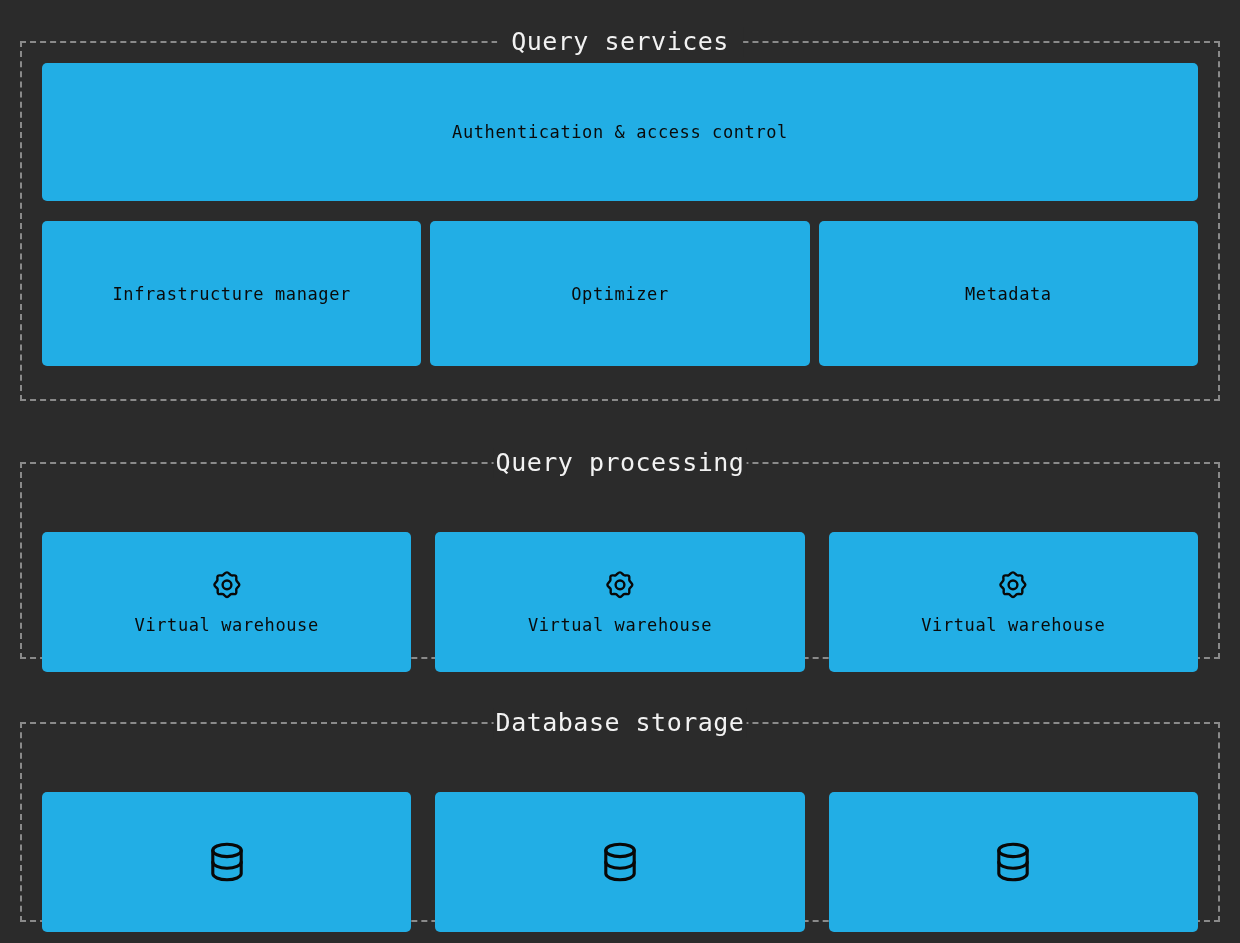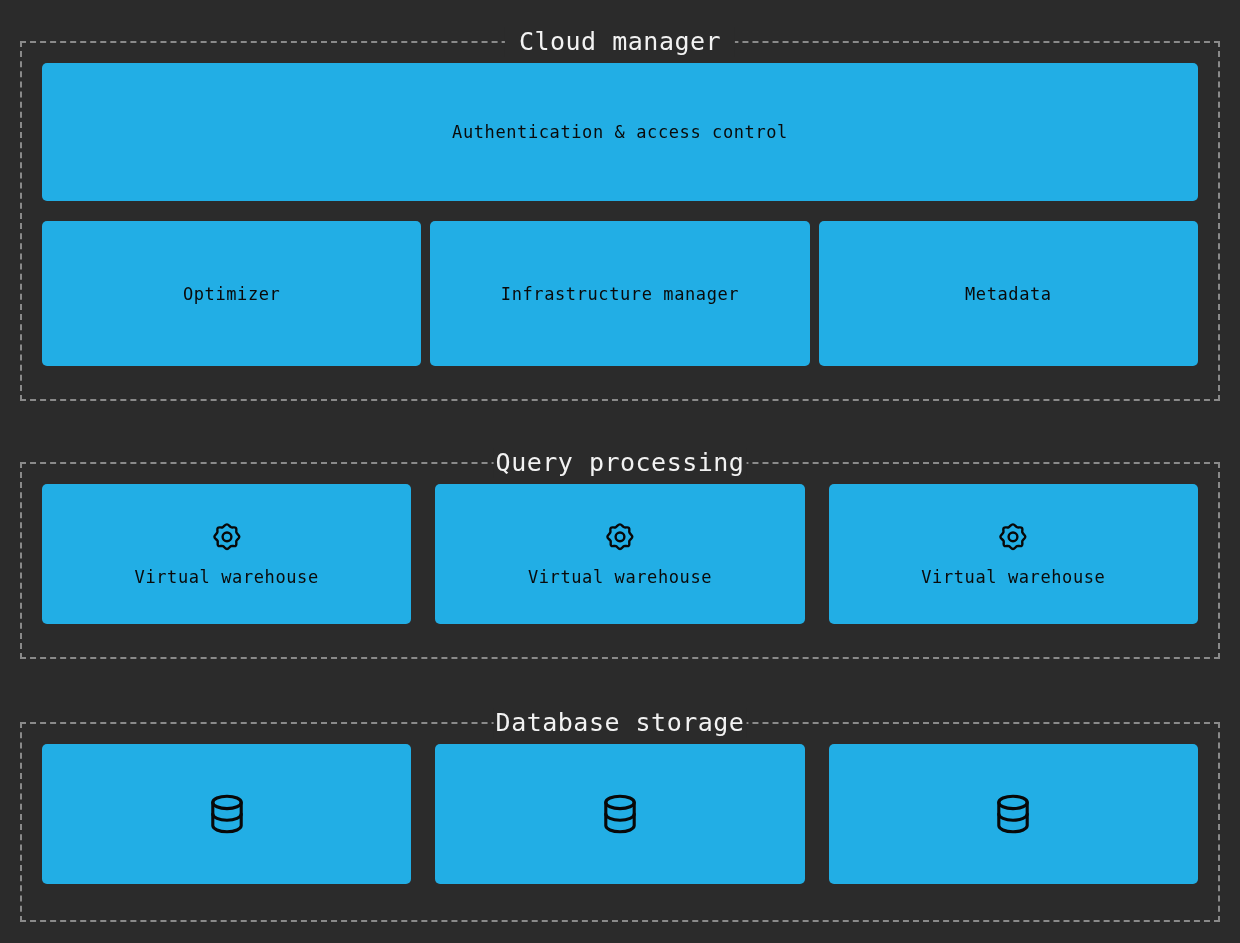--- a/index.html
+++ b/index.html
@@ -91,20 +91,21 @@
   }
   .row-4 .box {
     flex: 1 1 0;
     height: 145px;
   }
 
   
   .row-3 {
     display: flex;
     gap: 24px;
+    margin-top: 48px;
   }
   .row-3 .box {
     flex: 1 1 0;
   }
   .row-3.qp .box { height: 140px; }
   .row-3.ds .box { height: 140px; }
 
   .icon {
     display: block;
     line-height: 0;
@@ -116,36 +117,36 @@
   #sec-cloud    { top: 41px;  height: 360px; }
   #sec-query    { top: 462px; height: 197px; }
   #sec-storage  { top: 722px; height: 200px; }
 </style>
 </head>
 <body>
 
 <div id="canvas">
 
   <div class="section" id="sec-cloud">
-    <div class="section-title pad-wide">Cloud manager</div>
+    <div class="section-title pad-wide">Query services</div>
 
     <div class="section-body">
 
       <div class="box box-wide">
         <span class="box-label">Authentication &amp; access control</span>
       </div>
 
       <div class="row-4">
 
         <div class="box">
+          <span class="box-label">Infrastructure manager</span>
+        </div>
+
+        <div class="box">
           <span class="box-label">Optimizer</span>
-        </div>
-
-        <div class="box">
-          <span class="box-label">Infrastructure manager</span>
         </div>
 
 
         <div class="box">
           <span class="box-label">Metadata</span>
         </div>
 
       </div>
     </div>
   </div>

